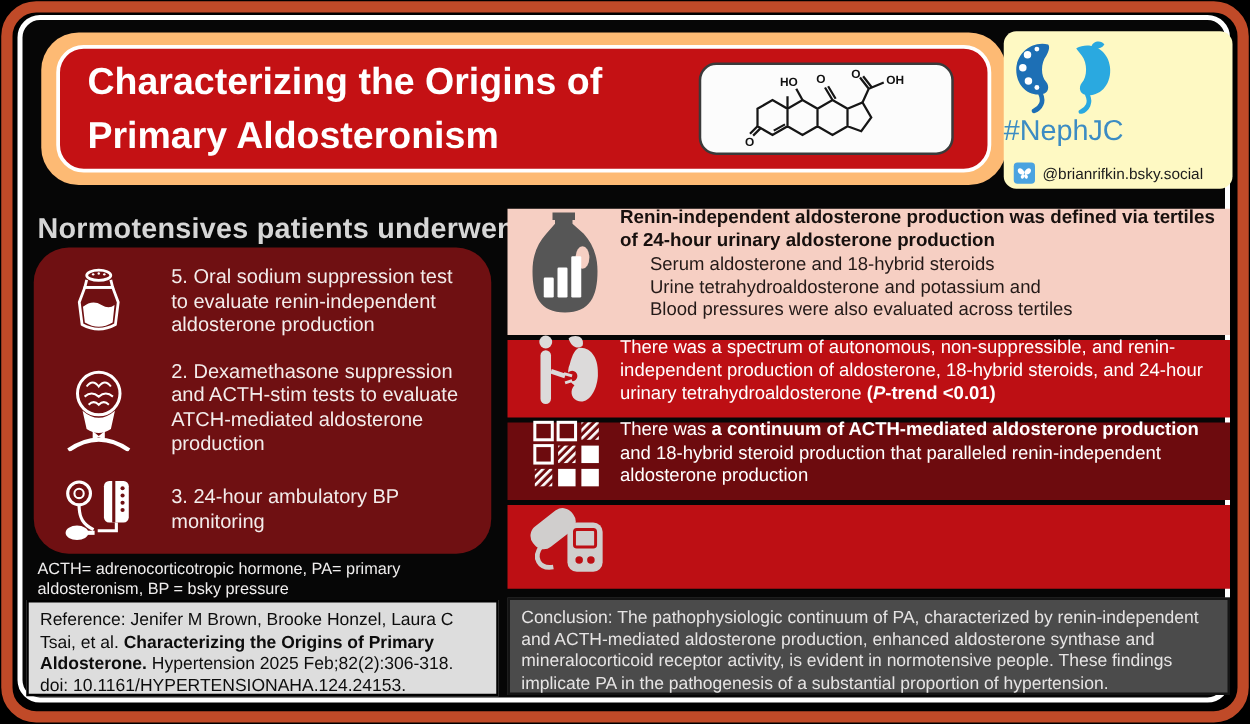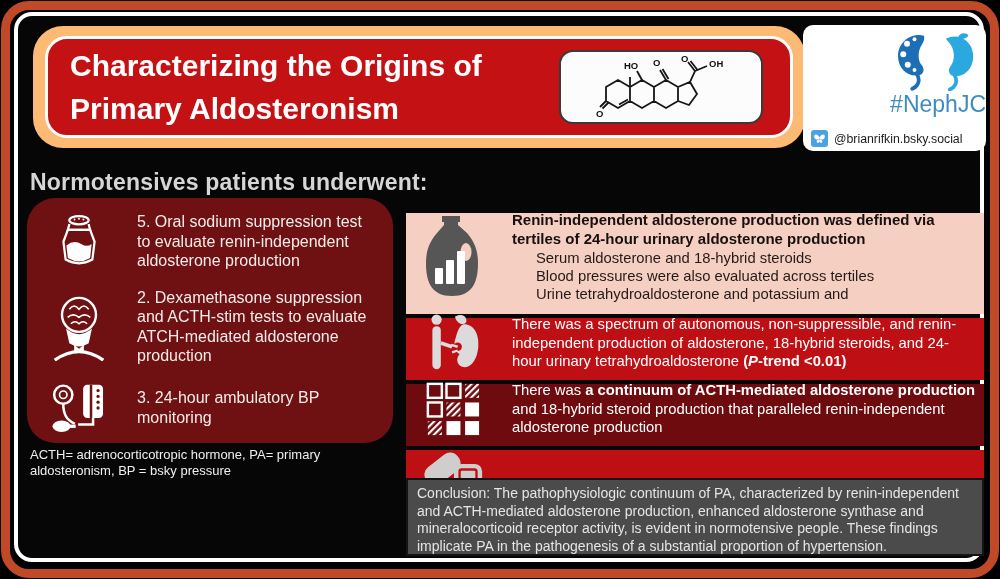--- a/index.html
+++ b/index.html
@@ -18,22 +18,22 @@
              background:#c41114; border:3px solid #fff; border-radius:22px; }
   .title { position:absolute; left:22px; top:6px; width:500px; color:#fff;
            font-size:30px; font-weight:bold; line-height:1.43; }
   .chem-box { position:absolute; left:511px; top:11px; width:204px; height:74px;
               background:#fcfcfc; border:2px solid #3a3a3a; border-radius:14px;
               display:flex; align-items:center; justify-content:center; }
   .chem-box svg { width:186px; height:64px; }
   .mol-label { font-size:9.5px; font-weight:bold; fill:#111; }
 
   .nephjc-box { position:absolute; left:803px; top:25px; width:183px; height:126px;
-                background:#ffffff; border-radius:10px; display:flex; flex-direction:column;
-                align-items:flex-end; }
+                background:#fef9c3; border-radius:10px; display:flex; flex-direction:column;
+                align-items:flex-start; }
   .nephjc-box svg.logo { width:98px; height:60px; margin-top:6px; }
   .nephjc-label { font-size:23px; color:#3c8cc3; line-height:1; margin-top:2px; }
   .handle-row { position:absolute; left:8px; right:6px; bottom:4px; display:flex;
                 align-items:center; gap:6px; font-size:12.3px; color:#1c1c1c; }
   .bfly { width:17px; height:17px; background:#4aa3e0; border-radius:3px; flex:none;
           display:flex; align-items:center; justify-content:center; }
 
   
   .left-heading { position:absolute; left:30px; top:169px; font-size:23px; font-weight:bold;
                   color:#d6d6d6; letter-spacing:.2px; }
@@ -45,21 +45,21 @@
   .left-item .tx { flex:1; color:#f3eceb; font-size:16px; line-height:1.22; padding-right:8px; }
 
   .footnote { position:absolute; left:30px; top:447px; width:366px; font-size:13px;
               color:#f0eeee; line-height:1.2; }
   .ref-box { position:absolute; left:21px; top:480px; width:378px; height:77px;
              background:#dddddd; border:2px solid #000; padding:5px 9px;
              font-size:14px; line-height:1.26; color:#0d0d0d; }
 
   
   .fbox { position:absolute; left:406px; width:578px; display:flex; align-items:center;
-          gap:24px; padding:4px 8px 16px 12px;margin-top:46px; }
+          gap:8px; padding:4px 8px 16px 12px; }
   .fbox .ic { width:70px; flex:none; display:flex; justify-content:center; }
   .fbox .tx { flex:1; }
   .fbox1 { top:167px; height:101px; background:#f6cfc3; }
   .fbox1 .hd { font-size:15px; font-weight:bold; color:#17100e; line-height:1.24; }
   .fbox1 .lines { margin-left:24px; font-size:14.8px; color:#241a18; line-height:1.24; }
   .fbox2 { top:272px; height:62px; background:#bd0f14; }
   .fbox3 { top:338px; height:62px; background:#6d0b0e; }
   .fbox4 { top:404px; height:67px; background:#bd0f14; }
   .fbox .wtx { font-size:14.8px; color:#ffffff; line-height:1.28; }
 
@@ -172,38 +172,39 @@
           <ellipse cx="14" cy="52" rx="11" ry="7" fill="#fff"></ellipse>
           <rect x="24" y="50" width="7" height="4" fill="#fff"></rect>
         </svg>
       </span>
       <span class="tx">3. 24-hour ambulatory BP monitoring</span>
     </div>
   </div>
 
   <div class="footnote">ACTH= adrenocorticotropic hormone, PA= primary aldosteronism, BP = bsky pressure</div>
 
+  <div class="ref-box"><span>Reference: Jenifer M Brown, Brooke Honzel, Laura C Tsai, et al. </span><span style="font-weight: bold;">Characterizing the Origins of Primary Aldosterone.</span><span> Hypertension 2025 Feb;82(2):306-318. doi: 10.1161/HYPERTENSIONAHA.124.24153.</span></div>
 
   <div class="fbox fbox1">
     <span class="ic">
       <svg width="62" height="86" viewBox="0 0 62 84">
         <rect x="20" y="0" width="18" height="6" fill="#565656"></rect>
         <path fill="#565656" d="M22,2 L36,2 L36,9 L45,17 C52,25 56,34 56,47 C56,67 50,80 30,80 C10,80 4,67 4,47 C4,34 8,25 15,17 L22,9 Z"></path>
         <ellipse cx="44" cy="36" rx="5.5" ry="9" fill="#f6cfc3"></ellipse>
         <rect x="13" y="52" width="8" height="16" rx="1" fill="#fff"></rect>
         <rect x="24" y="44" width="8" height="24" rx="1" fill="#fff"></rect>
         <rect x="35" y="35" width="8" height="33" rx="1" fill="#fff"></rect>
       </svg>
     </span>
     <div class="tx">
       <div class="hd">Renin-independent aldosterone production was defined via tertiles of 24-hour urinary aldosterone production</div>
       <div class="lines">
         <div>Serum aldosterone and 18-hybrid steroids</div>
+        <div>Urine tetrahydroaldosterone and potassium and</div>
         <div>Blood pressures were also evaluated across tertiles</div>
-        <div>Urine tetrahydroaldosterone and potassium and</div>
       </div>
     </div>
   </div>
 
   <div class="fbox fbox2">
     <span class="ic">
       <svg width="54" height="60" viewBox="0 0 56 64">
         <rect x="6" y="14" width="9" height="46" rx="4.5" fill="#dcdada"></rect>
         <circle cx="10.5" cy="7" r="5.5" fill="#dcdada"></circle>
         <path d="M15,32 L27,36" stroke="#dcdada" stroke-width="4"></path>

